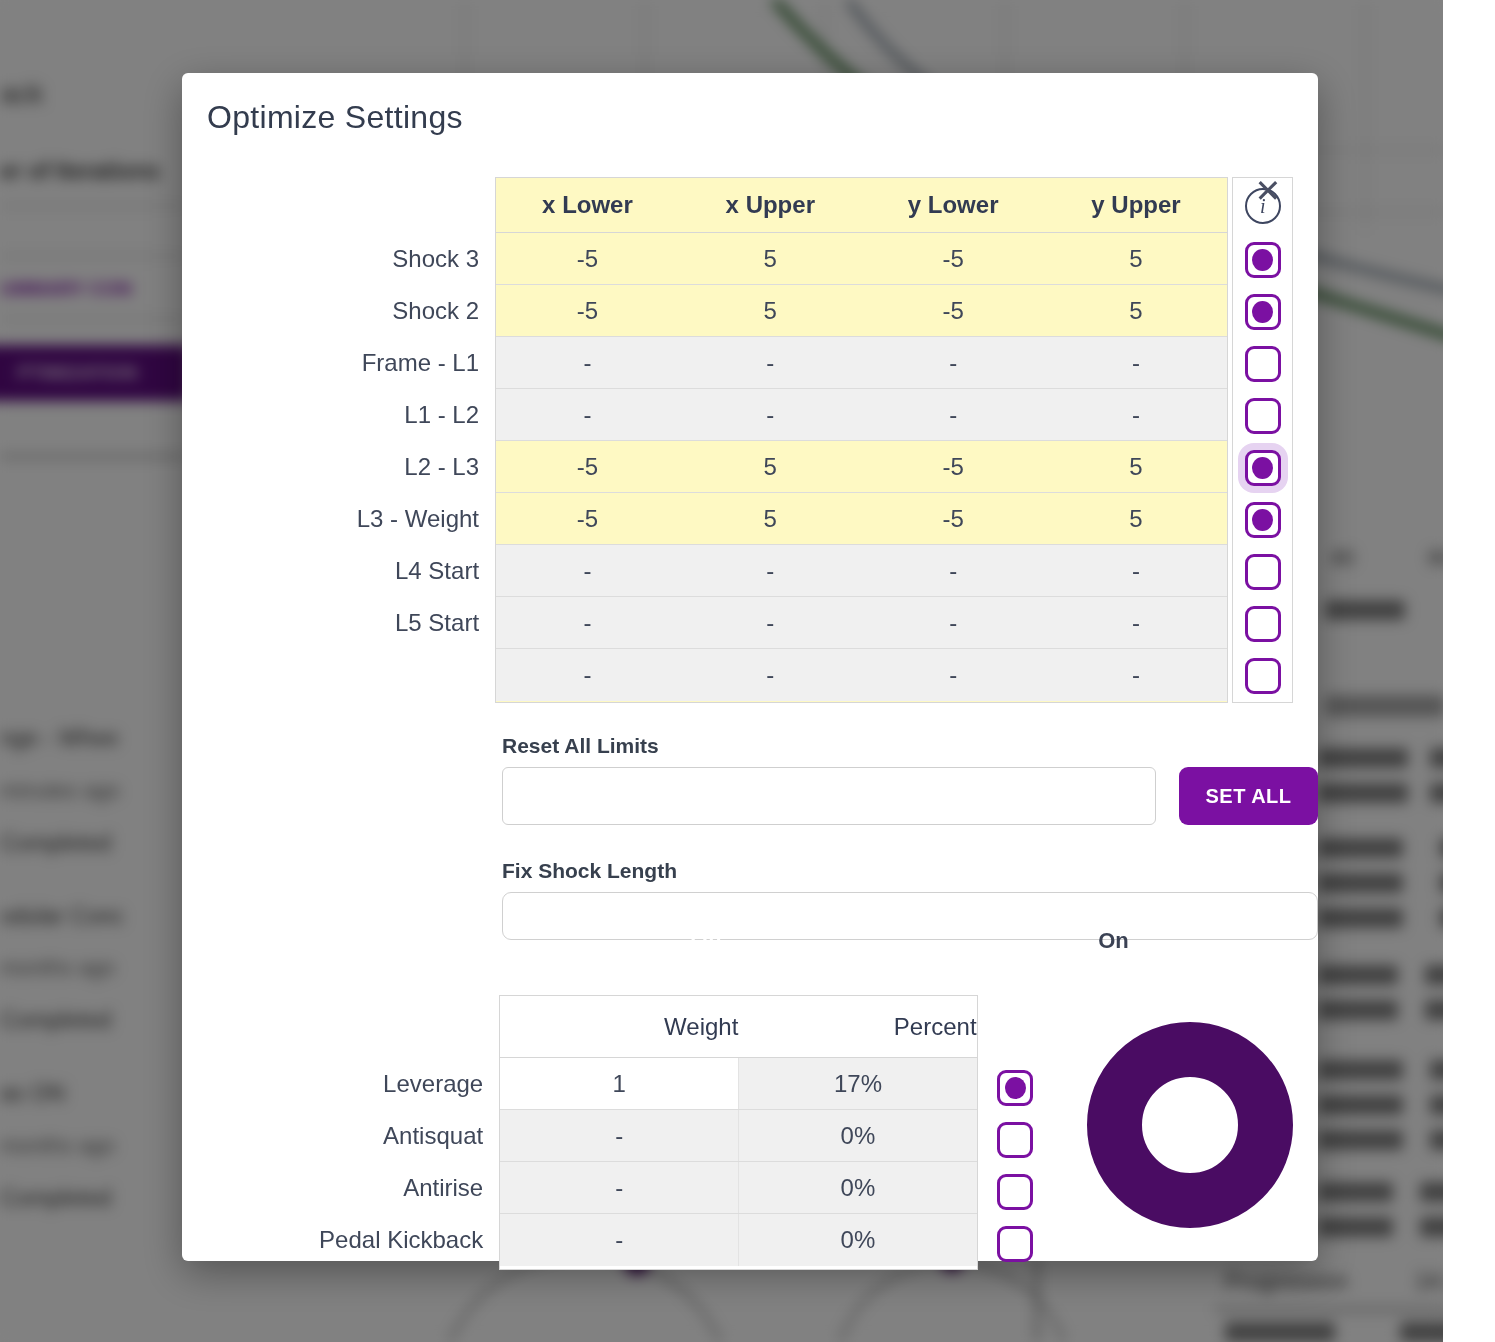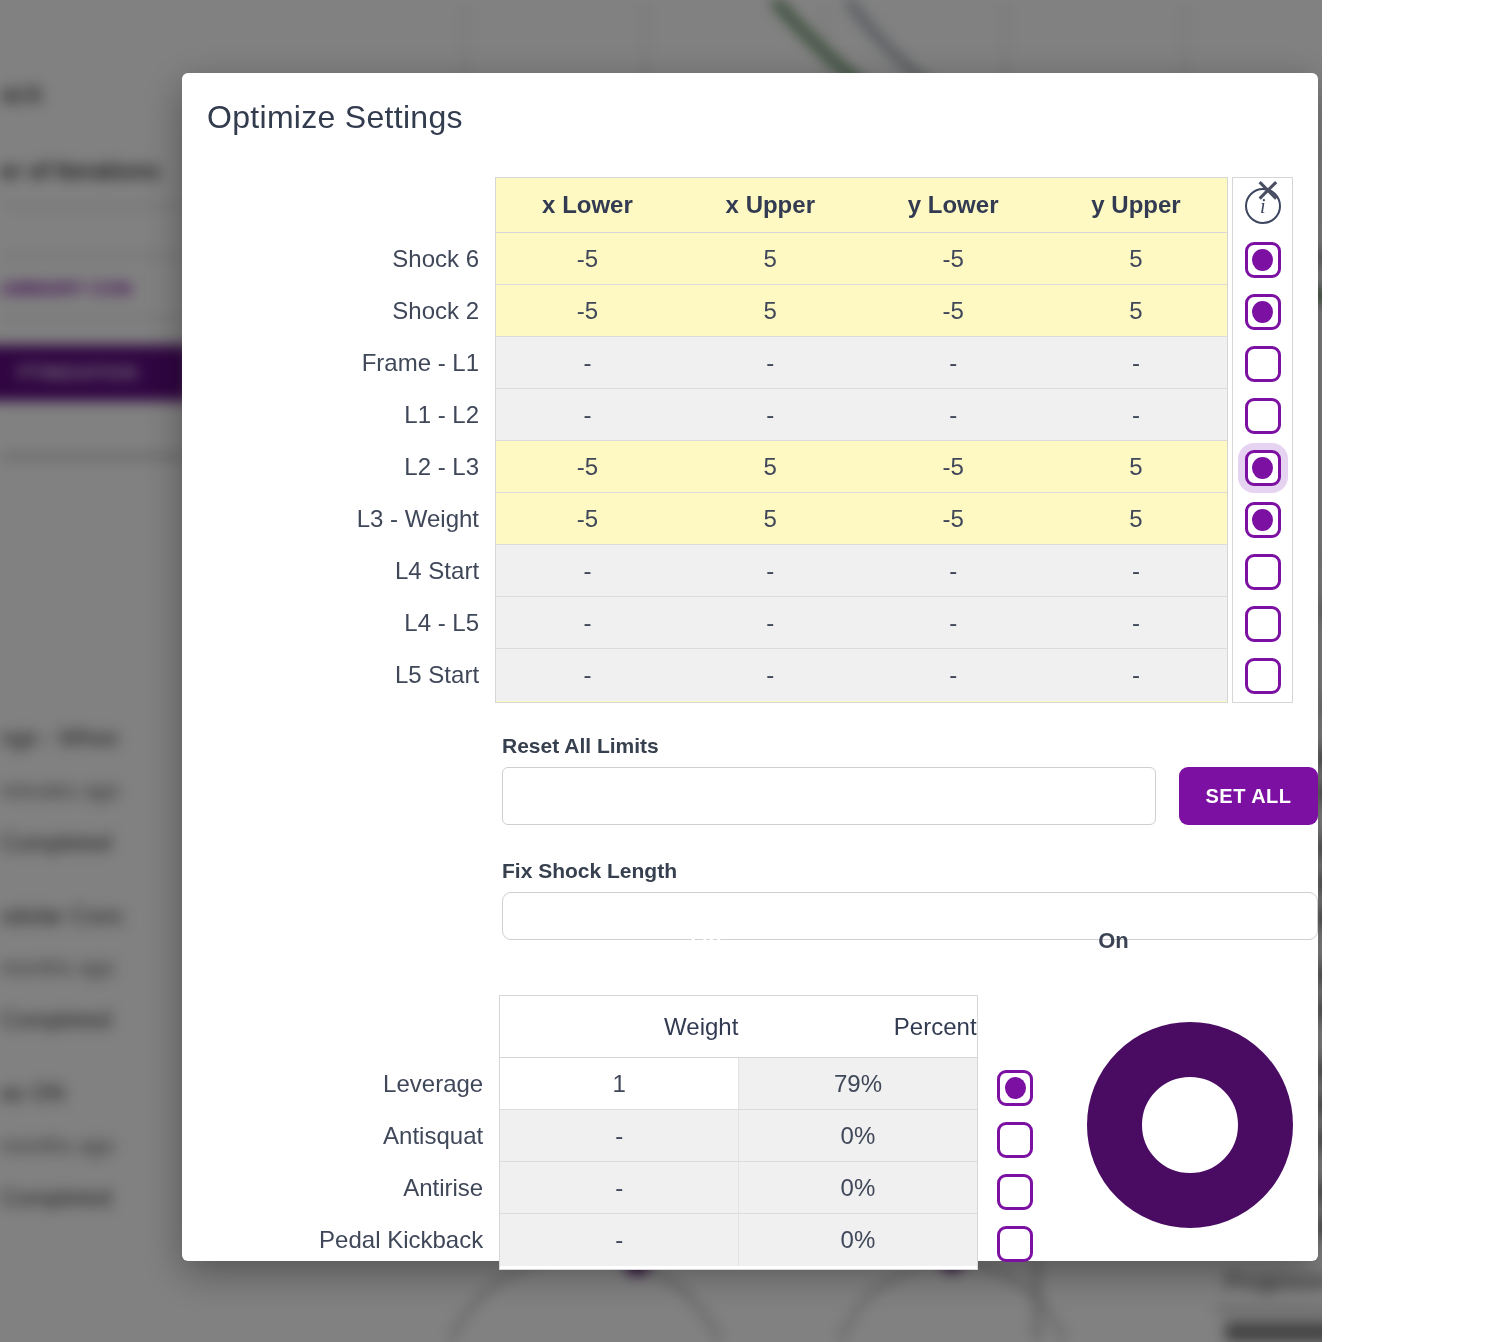--- a/index.html
+++ b/index.html
@@ -1,17 +1,17 @@
 <!DOCTYPE html>
 <html><head>
 <meta charset="utf-8">
 <style>
   * { margin:0; padding:0; box-sizing:border-box; }
   html,body { width:1495px; height:1342px; overflow:hidden; font-family:"Liberation Sans", sans-serif; }
-  .stage { position:relative; width:1322px; height:1342px; background:#ffffff; overflow:hidden; }
+  .stage { position:relative; width:1443px; height:1342px; background:#ffffff; overflow:hidden; }
 
   
   .bg-content { position:absolute; inset:0; filter:blur(7px); background:#fdfdfd; }
   .bg-overlay { position:absolute; inset:0; background:rgba(0,0,0,0.49); }
   .bg-text { position:absolute; color:#3a3a3a; white-space:nowrap; }
   .bg-purple-text { position:absolute; color:#7b10a2; font-weight:bold; white-space:nowrap; }
   .bg-btn { position:absolute; left:-30px; top:1040px; width:230px; height:60px; background:#5e0b80; border-radius:4px;
             color:#e9d6f2; font-weight:bold; font-size:19px; line-height:60px; text-align:center; }
   .bg-line { position:absolute; background:#c9c9c9; }
   .bg-bar { position:absolute; background:#6b6b6b; opacity:.85; border-radius:3px; }
@@ -163,28 +163,27 @@
   </div>
   <div class="bg-overlay"></div>
 
   <div class="modal">
     <div class="modal-title">Optimize Settings</div>
     <button class="close-btn">✕</button>
 
     <div class="limits-section">
       <div class="labels-col">
         <div class="spacer"></div>
-      <div class="row-label">Shock 6</div>
+      <div class="row-label">Shock 3</div>
           <div class="row-label">Shock 2</div>
           <div class="row-label">Frame - L1</div>
           <div class="row-label">L1 - L2</div>
           <div class="row-label">L2 - L3</div>
           <div class="row-label">L3 - Weight</div>
           <div class="row-label">L4 Start</div>
-          <div class="row-label">L4 - L5</div>
           <div class="row-label">L5 Start</div>
         </div>
       <div class="lt-table">
         <div class="lt-header">
           <div class="hcell">x Lower</div>
           <div class="hcell">x Upper</div>
           <div class="hcell">y Lower</div>
           <div class="hcell">y Upper</div>
         </div>
         <div>
@@ -305,21 +304,21 @@
           <div class="row-label">Pedal Kickback</div>
         </div>
       <div class="wt-table">
         <div class="wt-header">
           <div class="hcell">Weight</div>
           <div class="hcell">Percent</div>
         </div>
         <div>
             <div class="wt-row on">
               <div class="wt-cell cell-weight">1</div>
-              <div class="wt-cell cell-percent">79%</div>
+              <div class="wt-cell cell-percent">17%</div>
             </div>
             <div class="wt-row off">
               <div class="wt-cell cell-weight">-</div>
               <div class="wt-cell cell-percent">0%</div>
             </div>
             <div class="wt-row off">
               <div class="wt-cell cell-weight">-</div>
               <div class="wt-cell cell-percent">0%</div>
             </div>
             <div class="wt-row off">

